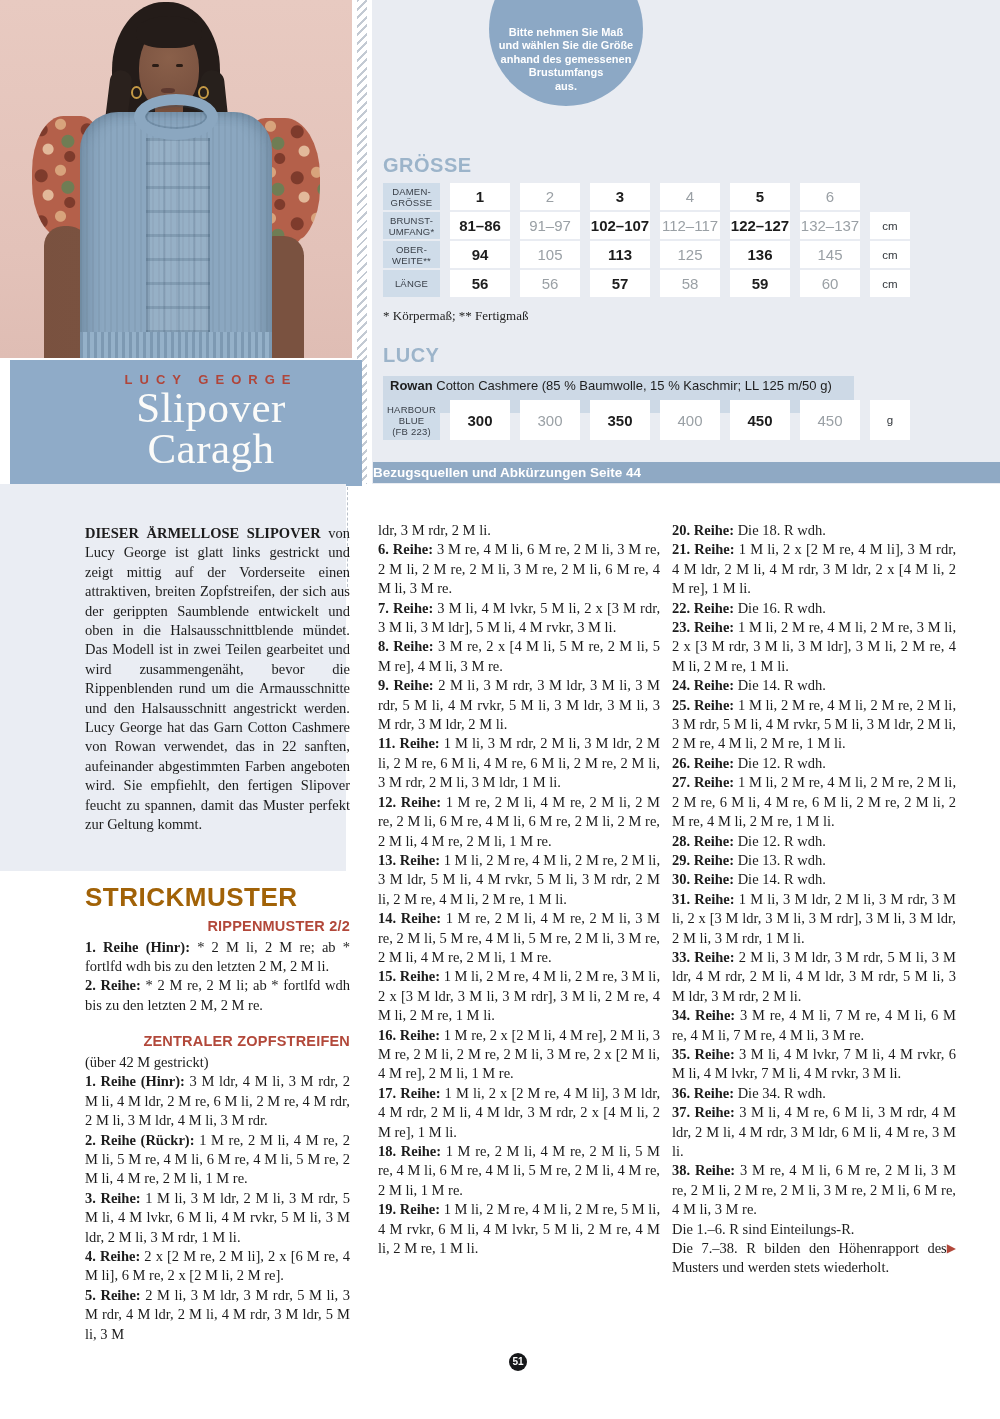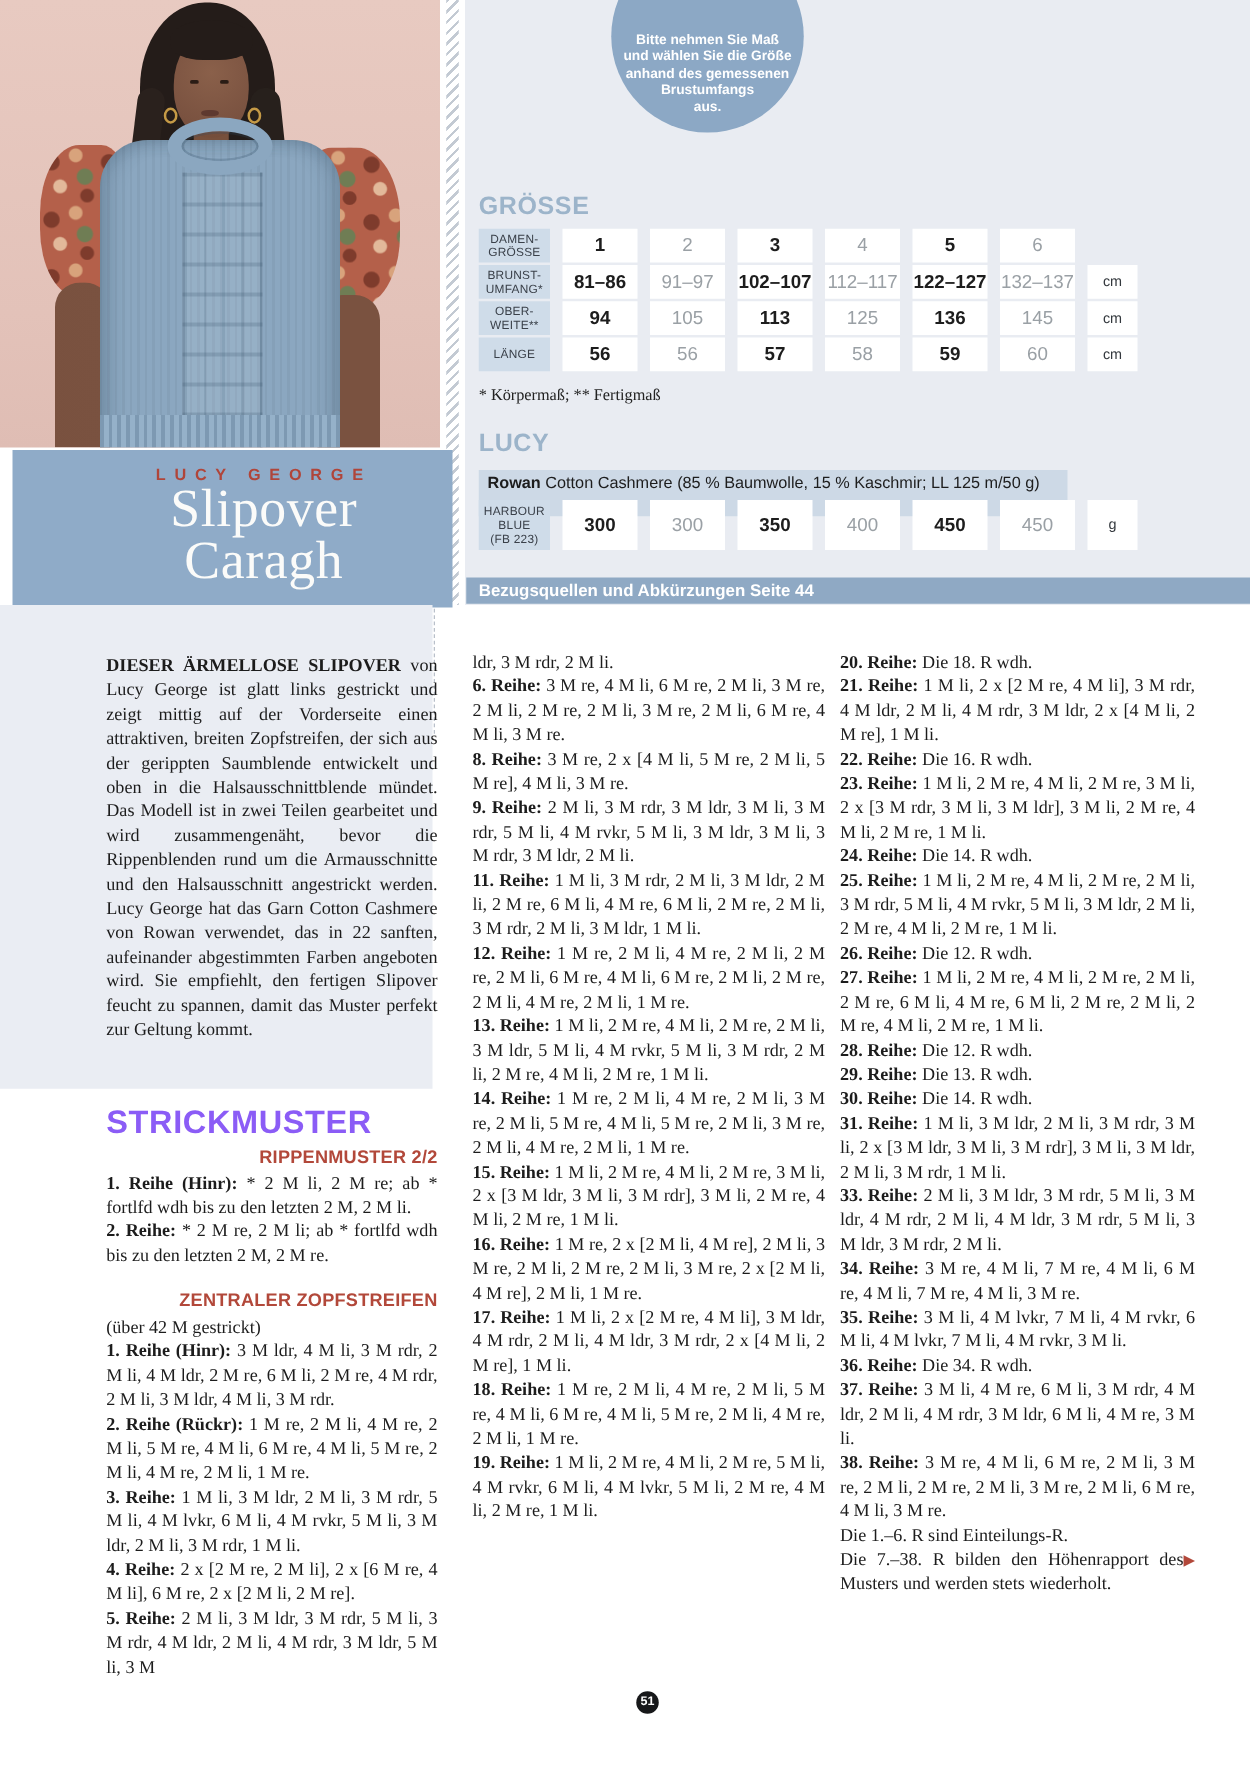--- a/index.html
+++ b/index.html
@@ -77,33 +77,33 @@
   .val.strong{font-weight:700;color:#1d1d1d;}
   .val.dim{font-weight:400;color:#9aa0a5;}
   .unit{width:40px;font:400 11.5px "Liberation Sans",sans-serif;color:#33383d;}
   .unit.blank{background:transparent;}
   #footnote{position:absolute;left:11px;top:308px;font:400 13px "Liberation Serif",serif;color:#222;}
   #rowanbar{position:absolute;left:11px;top:376px;width:471px;height:37px;background:#cdd9e6;
         font:400 13px/19px "Liberation Sans",sans-serif;color:#1d1d1d;padding-left:7px;box-sizing:border-box;}
   #rowanbar b{font-weight:700;}
   #garntable{position:absolute;left:11px;top:400px;}
   #sourcebar{position:absolute;left:1px;right:0;bottom:1px;height:21px;background:#8fa9c4;
-        font:700 13.5px/21px "Liberation Sans",sans-serif;color:#fff;padding-left:10px;}
+        font:700 13.5px/21px "Liberation Sans",sans-serif;color:#fff;}
   
   #grayblock{position:absolute;left:0;top:484px;width:346px;height:387px;background:#eaedf3;}
   #dashline{position:absolute;left:347px;top:487px;height:100px;border-left:1px dashed #b9c0ca;}
   
   .col p{margin:0;font:400 14.5px/19.4px "Liberation Serif",serif;color:#1c1c1c;
         text-align:justify;}
   .col p b{font-weight:700;}
   #intro{position:absolute;left:85px;top:524px;width:265px;}
   #patterncol{position:absolute;left:85px;top:884px;width:265px;}
   #midcol{position:absolute;left:378px;top:521px;width:282px;}
   #rightcol{position:absolute;left:672px;top:521px;width:284px;}
-  .h-blue{font:700 26px/1 "Liberation Sans",sans-serif;color:#8b5cf6;letter-spacing:.5px;margin:0 0 8px 0;}
+  .h-blue{font:700 26px/1 "Liberation Sans",sans-serif;color:#a16207;letter-spacing:.5px;margin:0 0 8px 0;}
   .h-red{font:700 14.5px/1.15 "Liberation Sans",sans-serif;color:#b2483a;margin:0 0 3px 0;letter-spacing:.2px;text-align:right;}
   .gap{height:18px;}
   .endarrow{float:right;color:#b2483a;font:400 12px/19.4px "DejaVu Sans",sans-serif;}
   
   #pagenum{position:absolute;left:509px;top:1353px;width:18px;height:18px;border-radius:50%;
         background:#17181a;color:#fff;font:700 10px/18px "Liberation Sans",sans-serif;text-align:center;}
 </style>
 </head>
 <body>
 
@@ -247,20 +247,21 @@
         <p><b>4. Reihe:</b><span> 2 x [2 M re, 2 M li], 2 x [6 M re, 4 M li], 6 M re, 2 x [2 M li, 2 M re].</span></p>
         <p><b>5. Reihe:</b><span> 2 M li, 3 M ldr, 3 M rdr, 5 M li, 3 M rdr, 4 M ldr, 2 M li, 4 M rdr, 3 M ldr, 5 M li, 3 M</span></p>
       </div>
   </div>
 
   <div id="midcol" class="col">
     <p>ldr, 3 M rdr, 2 M li.</p>
     <div>
 
     <p><b>6. Reihe:</b><span> 3 M re, 4 M li, 6 M re, 2 M li, 3 M re, 2 M li, 2 M re, 2 M li, 3 M re, 2 M li, 6 M re, 4 M li, 3 M re.</span></p>
+        <p><b>7. Reihe:</b><span> 3 M li, 4 M lvkr, 5 M li, 2 x [3 M rdr, 3 M li, 3 M ldr], 5 M li, 4 M rvkr, 3 M li.</span></p>
         <p><b>8. Reihe:</b><span> 3 M re, 2 x [4 M li, 5 M re, 2 M li, 5 M re], 4 M li, 3 M re.</span></p>
         <p><b>9. Reihe:</b><span> 2 M li, 3 M rdr, 3 M ldr, 3 M li, 3 M rdr, 5 M li, 4 M rvkr, 5 M li, 3 M ldr, 3 M li, 3 M rdr, 3 M ldr, 2 M li.</span></p>
         <p><b>11. Reihe:</b><span> 1 M li, 3 M rdr, 2 M li, 3 M ldr, 2 M li, 2 M re, 6 M li, 4 M re, 6 M li, 2 M re, 2 M li, 3 M rdr, 2 M li, 3 M ldr, 1 M li.</span></p>
         <p><b>12. Reihe:</b><span> 1 M re, 2 M li, 4 M re, 2 M li, 2 M re, 2 M li, 6 M re, 4 M li, 6 M re, 2 M li, 2 M re, 2 M li, 4 M re, 2 M li, 1 M re.</span></p>
         <p><b>13. Reihe:</b><span> 1 M li, 2 M re, 4 M li, 2 M re, 2 M li, 3 M ldr, 5 M li, 4 M rvkr, 5 M li, 3 M rdr, 2 M li, 2 M re, 4 M li, 2 M re, 1 M li.</span></p>
         <p><b>14. Reihe:</b><span> 1 M re, 2 M li, 4 M re, 2 M li, 3 M re, 2 M li, 5 M re, 4 M li, 5 M re, 2 M li, 3 M re, 2 M li, 4 M re, 2 M li, 1 M re.</span></p>
         <p><b>15. Reihe:</b><span> 1 M li, 2 M re, 4 M li, 2 M re, 3 M li, 2 x [3 M ldr, 3 M li, 3 M rdr], 3 M li, 2 M re, 4 M li, 2 M re, 1 M li.</span></p>
         <p><b>16. Reihe:</b><span> 1 M re, 2 x [2 M li, 4 M re], 2 M li, 3 M re, 2 M li, 2 M re, 2 M li, 3 M re, 2 x [2 M li, 4 M re], 2 M li, 1 M re.</span></p>
         <p><b>17. Reihe:</b><span> 1 M li, 2 x [2 M re, 4 M li], 3 M ldr, 4 M rdr, 2 M li, 4 M ldr, 3 M rdr, 2 x [4 M li, 2 M re], 1 M li.</span></p>
         <p><b>18. Reihe:</b><span> 1 M re, 2 M li, 4 M re, 2 M li, 5 M re, 4 M li, 6 M re, 4 M li, 5 M re, 2 M li, 4 M re, 2 M li, 1 M re.</span></p>

